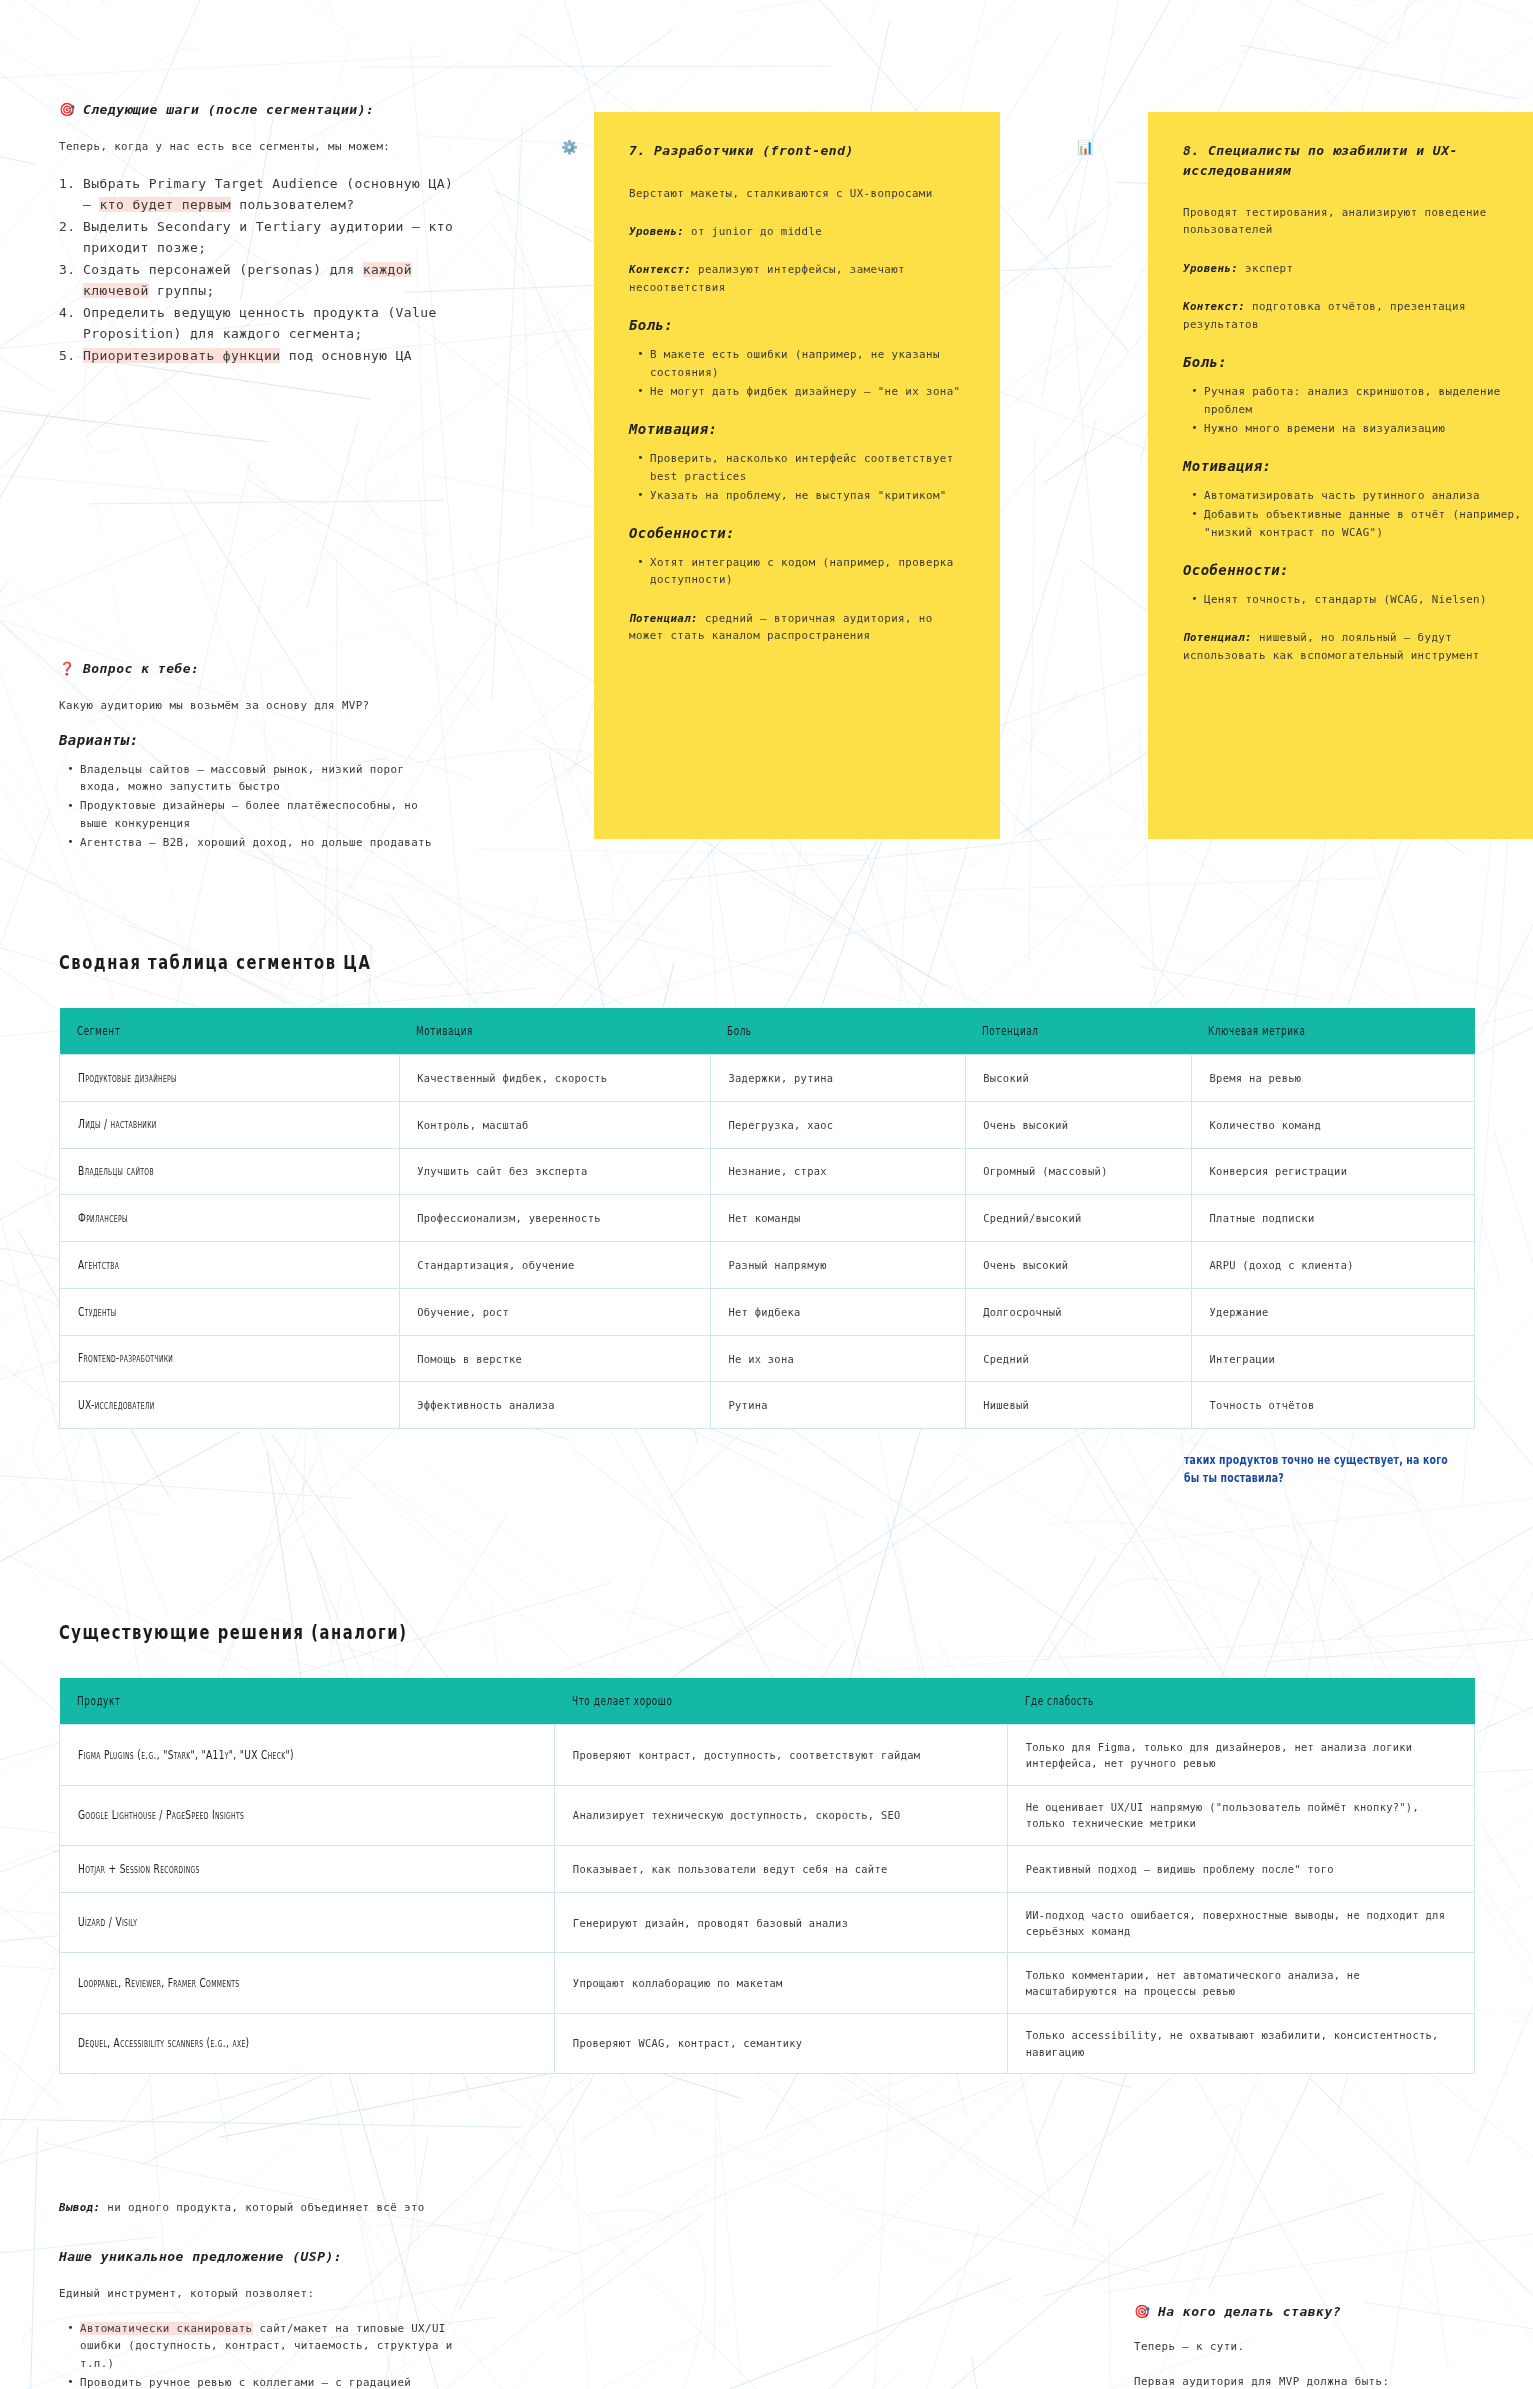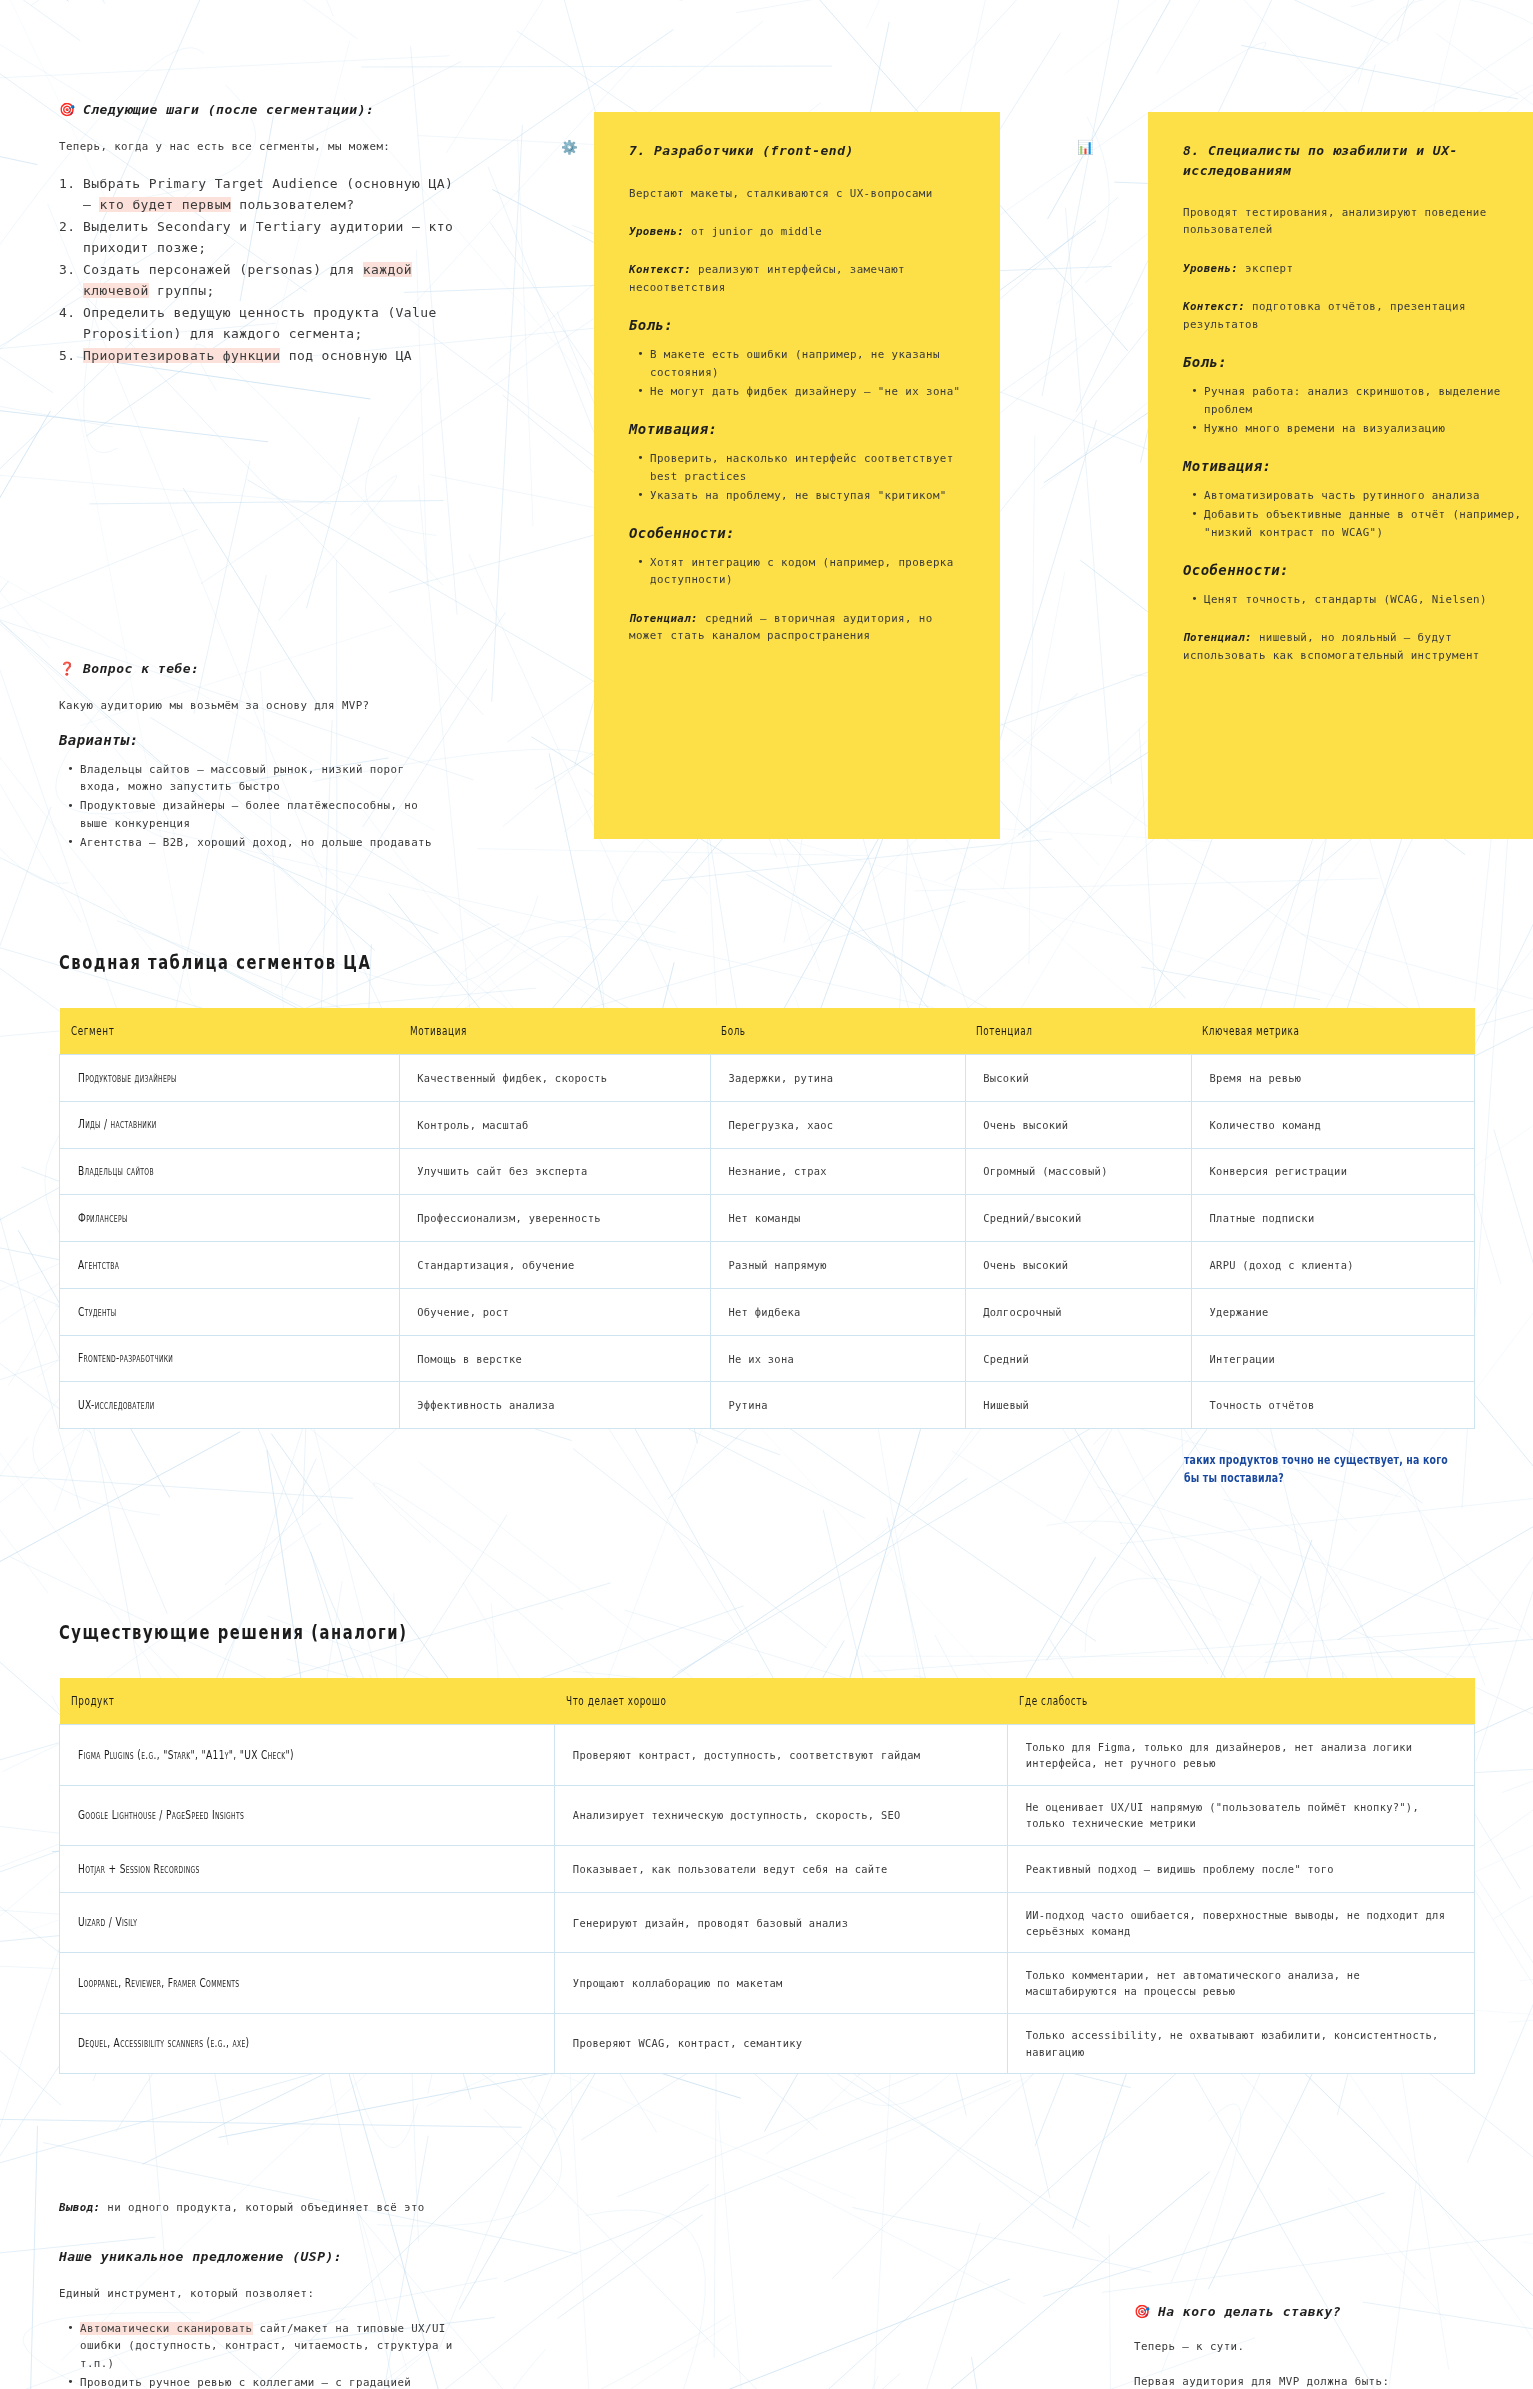--- a/index.html
+++ b/index.html
@@ -84,21 +84,21 @@
     font-family:"DejaVu Sans Condensed","Liberation Sans Narrow","Liberation Sans",sans-serif;
     font-weight:bold; font-size:19px; color:#1c1c1c;
     letter-spacing:1.8px; margin:0 0 35px 0;
     transform:scaleX(0.86); transform-origin:left center;
   }
 
   
   .tbl-wrap { padding:0 59px; }
   table { border-collapse:collapse; width:100%; table-layout:fixed; }
   thead th {
-    background:#fde047; text-align:left; padding:16px 11px;
+    background:#14b8a6; text-align:left; padding:16px 17px;
     font-family:"DejaVu Sans Condensed","Liberation Sans Narrow","Liberation Sans",sans-serif;
     font-weight:normal; font-size:12px; color:#1c1c1c; letter-spacing:0.7px;
     border:none; height:45px; vertical-align:middle;
   }
   thead th span { display:inline-block; transform:scaleX(0.82); transform-origin:left center; }
   tbody td {
     padding:13.6px 17.6px; font-size:10.4px; letter-spacing:0.3px; line-height:1.55;
     border:0.8px solid #cfe4f1; vertical-align:middle; color:#3c3c3c;
     background:#fff;
   }

